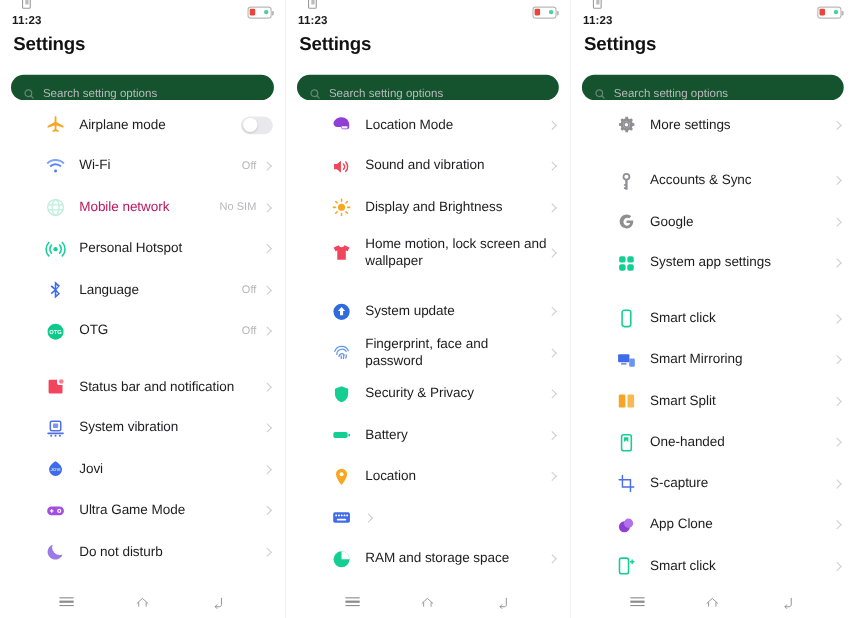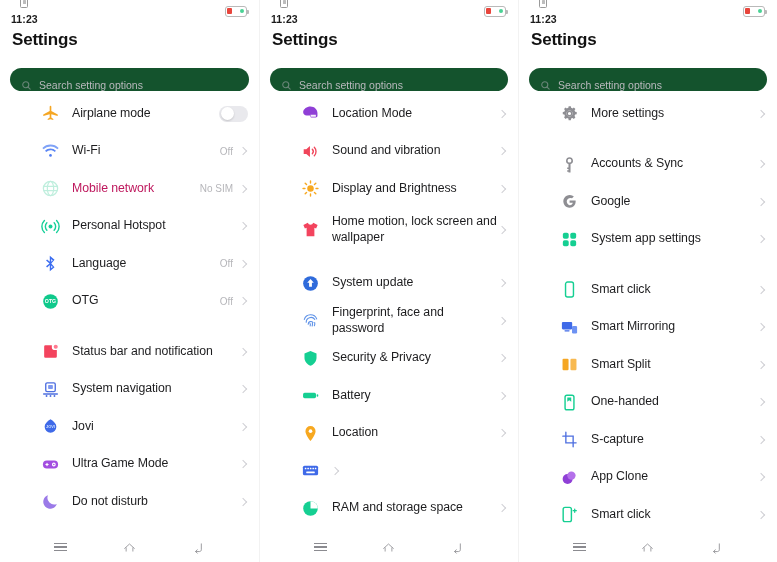--- a/index.html
+++ b/index.html
@@ -209,21 +209,21 @@
           <span class="ic">
             <svg width="19" height="19" viewBox="0 0 24 24">
               <rect x="6" y="3.6" width="12" height="11" rx="1.8" fill="none" stroke="#4e6fe0" stroke-width="1.7"></rect>
               <rect x="9" y="6.4" width="6" height="5" rx="1" fill="#7d97ef"></rect>
               <path d="M3.4 17.6h17.2" stroke="#4e6fe0" stroke-width="1.9" stroke-linecap="round"></path>
               <circle cx="7" cy="20.3" r="1.2" fill="#4e6fe0"></circle>
               <circle cx="12" cy="20.3" r="1.2" fill="#4e6fe0"></circle>
               <circle cx="17" cy="20.3" r="1.2" fill="#4e6fe0"></circle>
             </svg>
           </span>
-          <span class="lbl">System navigation</span>
+          <span class="lbl">System vibration</span>
           <span class="chev"></span>
         </div>
         <div class="row">
           <span class="ic">
             <svg width="19" height="19" viewBox="0 0 24 24">
               <path fill="#3f6ae8" d="M12 2.8c4.1 2.6 7.4 5.6 7.4 9.6A7.4 7.4 0 0 1 12 19.8a7.4 7.4 0 0 1-7.4-7.4c0-4 3.3-7 7.4-9.6z"></path>
               <text x="12" y="13.9" font-size="5" font-family="Liberation Sans, sans-serif" fill="#cfe0ff" text-anchor="middle" font-weight="bold">JOVI</text>
             </svg>
           </span>
           <span class="lbl">Jovi</span>

